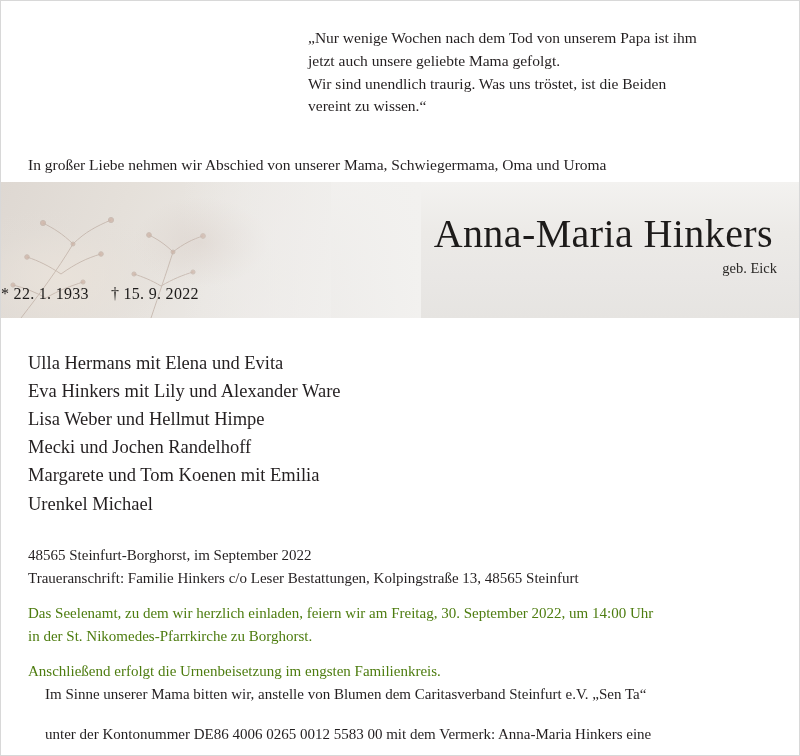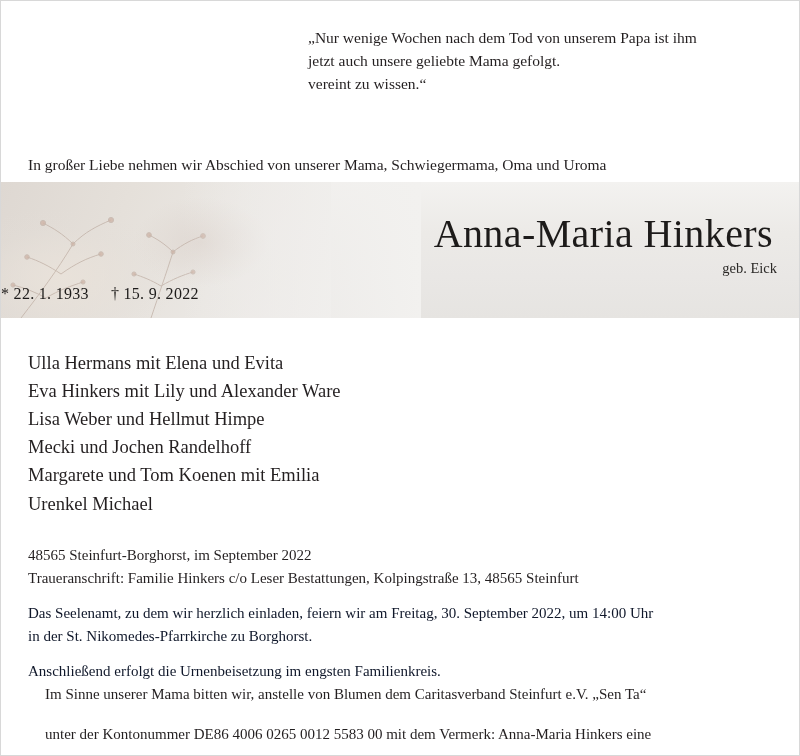--- a/index.html
+++ b/index.html
@@ -134,21 +134,21 @@
   }
 
   
   .service {
     position: absolute;
     left: 27px;
     top: 601px;
     width: 745px;
     font-size: 15px;
     line-height: 1.52;
-    color: #0f172a;
+    color: #4d7c0f;
   }
   .service p { margin: 0; }
   .service .spaced { margin-top: 12px; }
 
   
   .donation {
     position: absolute;
     left: 27px;
     top: 665px;
     width: 750px;
@@ -159,20 +159,21 @@
   .donation p { margin: 17px; }
 </style>
 </head>
 <body>
 
 <div class="page">
 
   <div class="quote">
     <p>„Nur wenige Wochen nach dem Tod von unserem Papa ist ihm</p>
     <p>jetzt auch unsere geliebte Mama gefolgt.</p>
+    <p>Wir sind unendlich traurig. Was uns tröstet, ist die Beiden</p>
     <p>vereint zu wissen.“</p>
   </div>
 
   <div class="intro">In großer Liebe nehmen wir Abschied von unserer Mama, Schwiegermama, Oma und Uroma</div>
 
   <div class="band">
     <div class="band-photo">
       <svg class="twig" width="330" height="136" viewBox="0 0 330 136" fill="none">
         <g stroke="#b9a79c" stroke-width="1" opacity="0.85">
           <path d="M20 136 C 40 110, 55 90, 72 62"></path>

